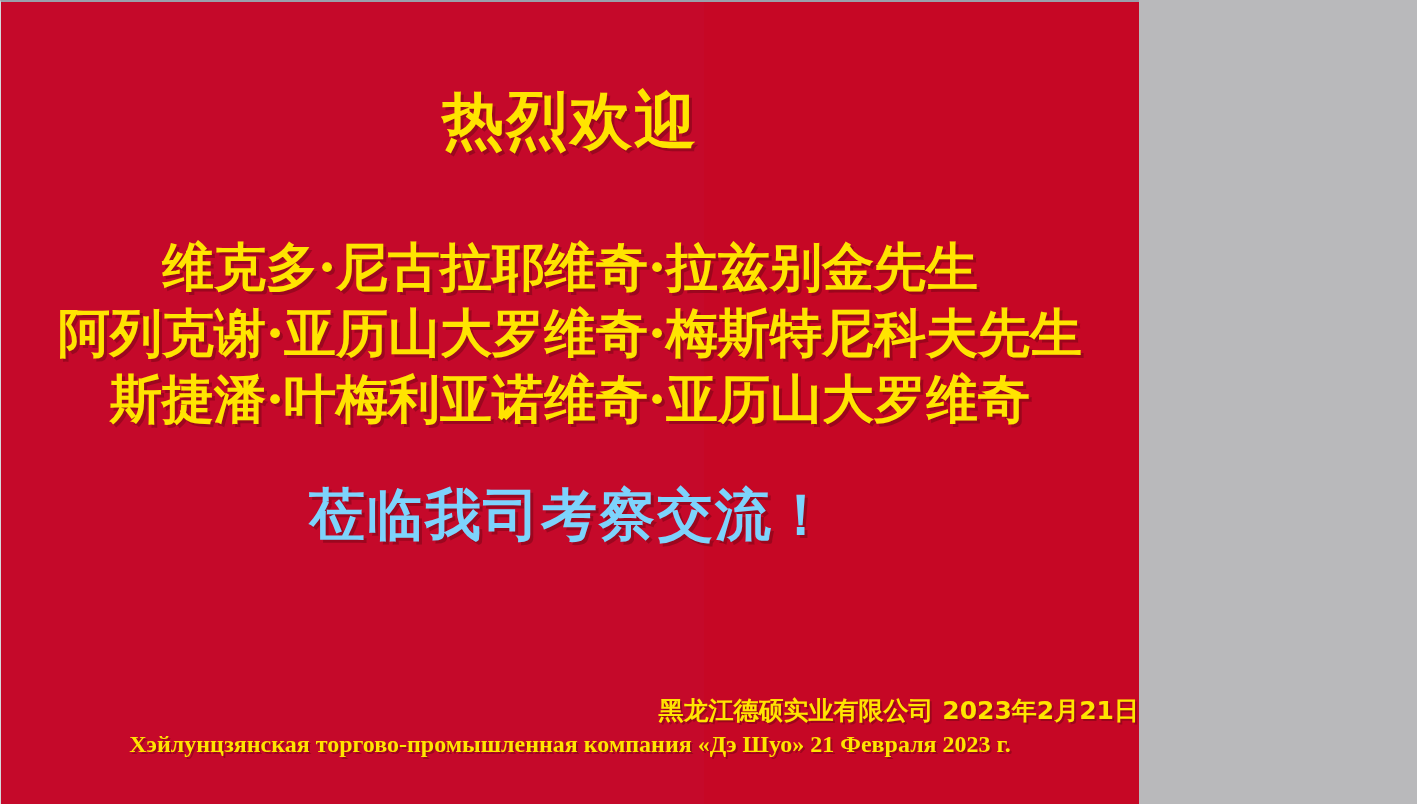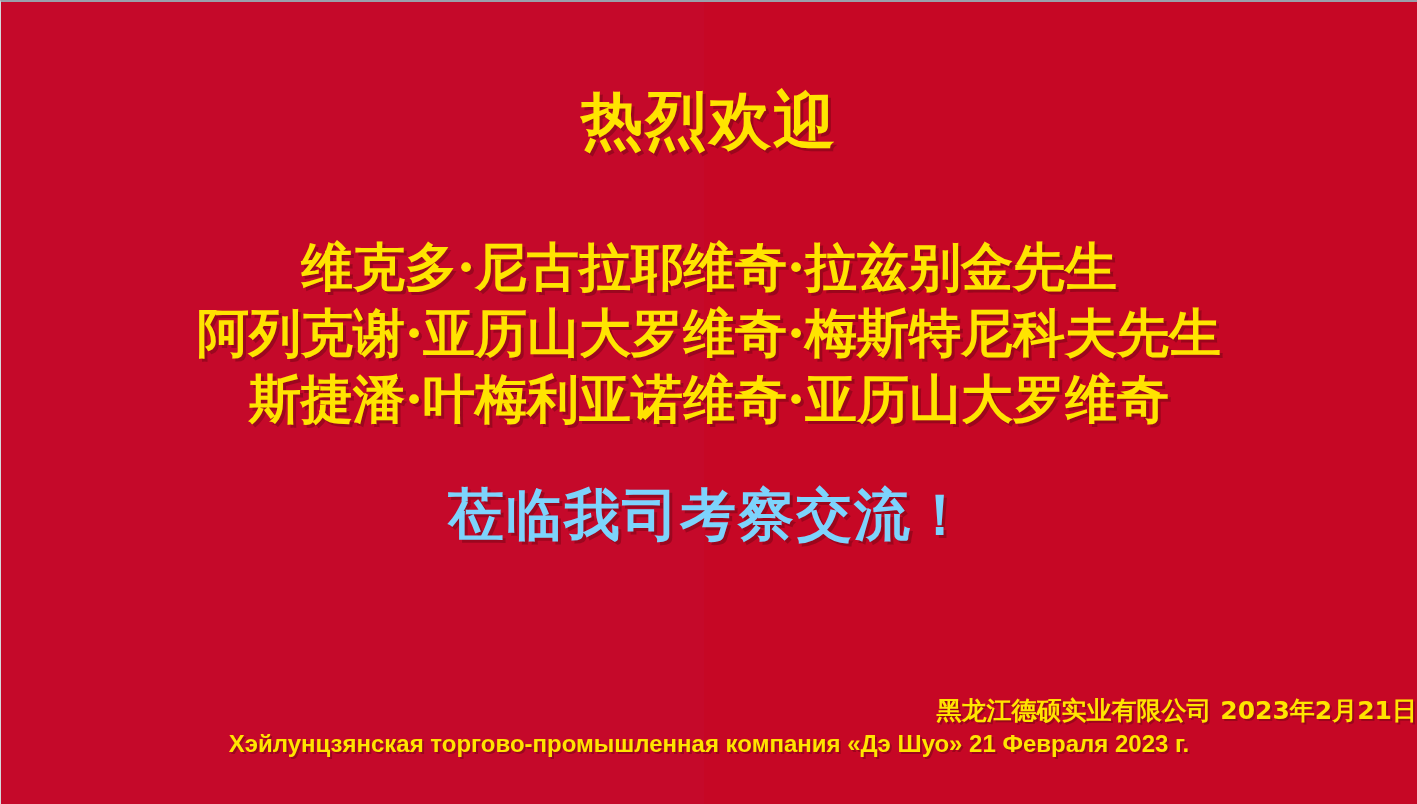--- a/index.html
+++ b/index.html
@@ -4,21 +4,21 @@
 <title>热烈欢迎</title>
 <style>
   html, body {
     margin: 0;
     padding: 0;
     background: #b9b9bb;
   }
 
   .slide {
     position: relative;
-    width: 1417px;
+    width: 1139px;
     height: 804px;
     overflow: hidden;
     background: #c50826;
     box-sizing: border-box;
     border-top: 2px solid #9aa0ab;
     border-left: 1px solid #d6d8dc;
     font-family: "DejaVu Sans", "Liberation Sans", sans-serif;
     -webkit-font-smoothing: antialiased;
   }
 
@@ -118,21 +118,21 @@
     font-size: 25px;
     font-weight: 700;
     line-height: 34px;
     color: #ffe400;
     text-shadow: 2px 2px 0 rgba(120, 6, 22, 0.55);
     white-space: nowrap;
     text-align: right;
   }
 
   .footer-ru {
-    font-family: Liberation Sans, sans-serif;
+    font-family: Liberation Serif, serif;
     font-size: 24px;
     font-weight: 700;
     line-height: 32px;
     color: #ffe400;
     text-shadow: 2px 2px 0 rgba(120, 6, 22, 0.55);
     white-space: nowrap;
   }
 </style>
 </head>
 <body>

